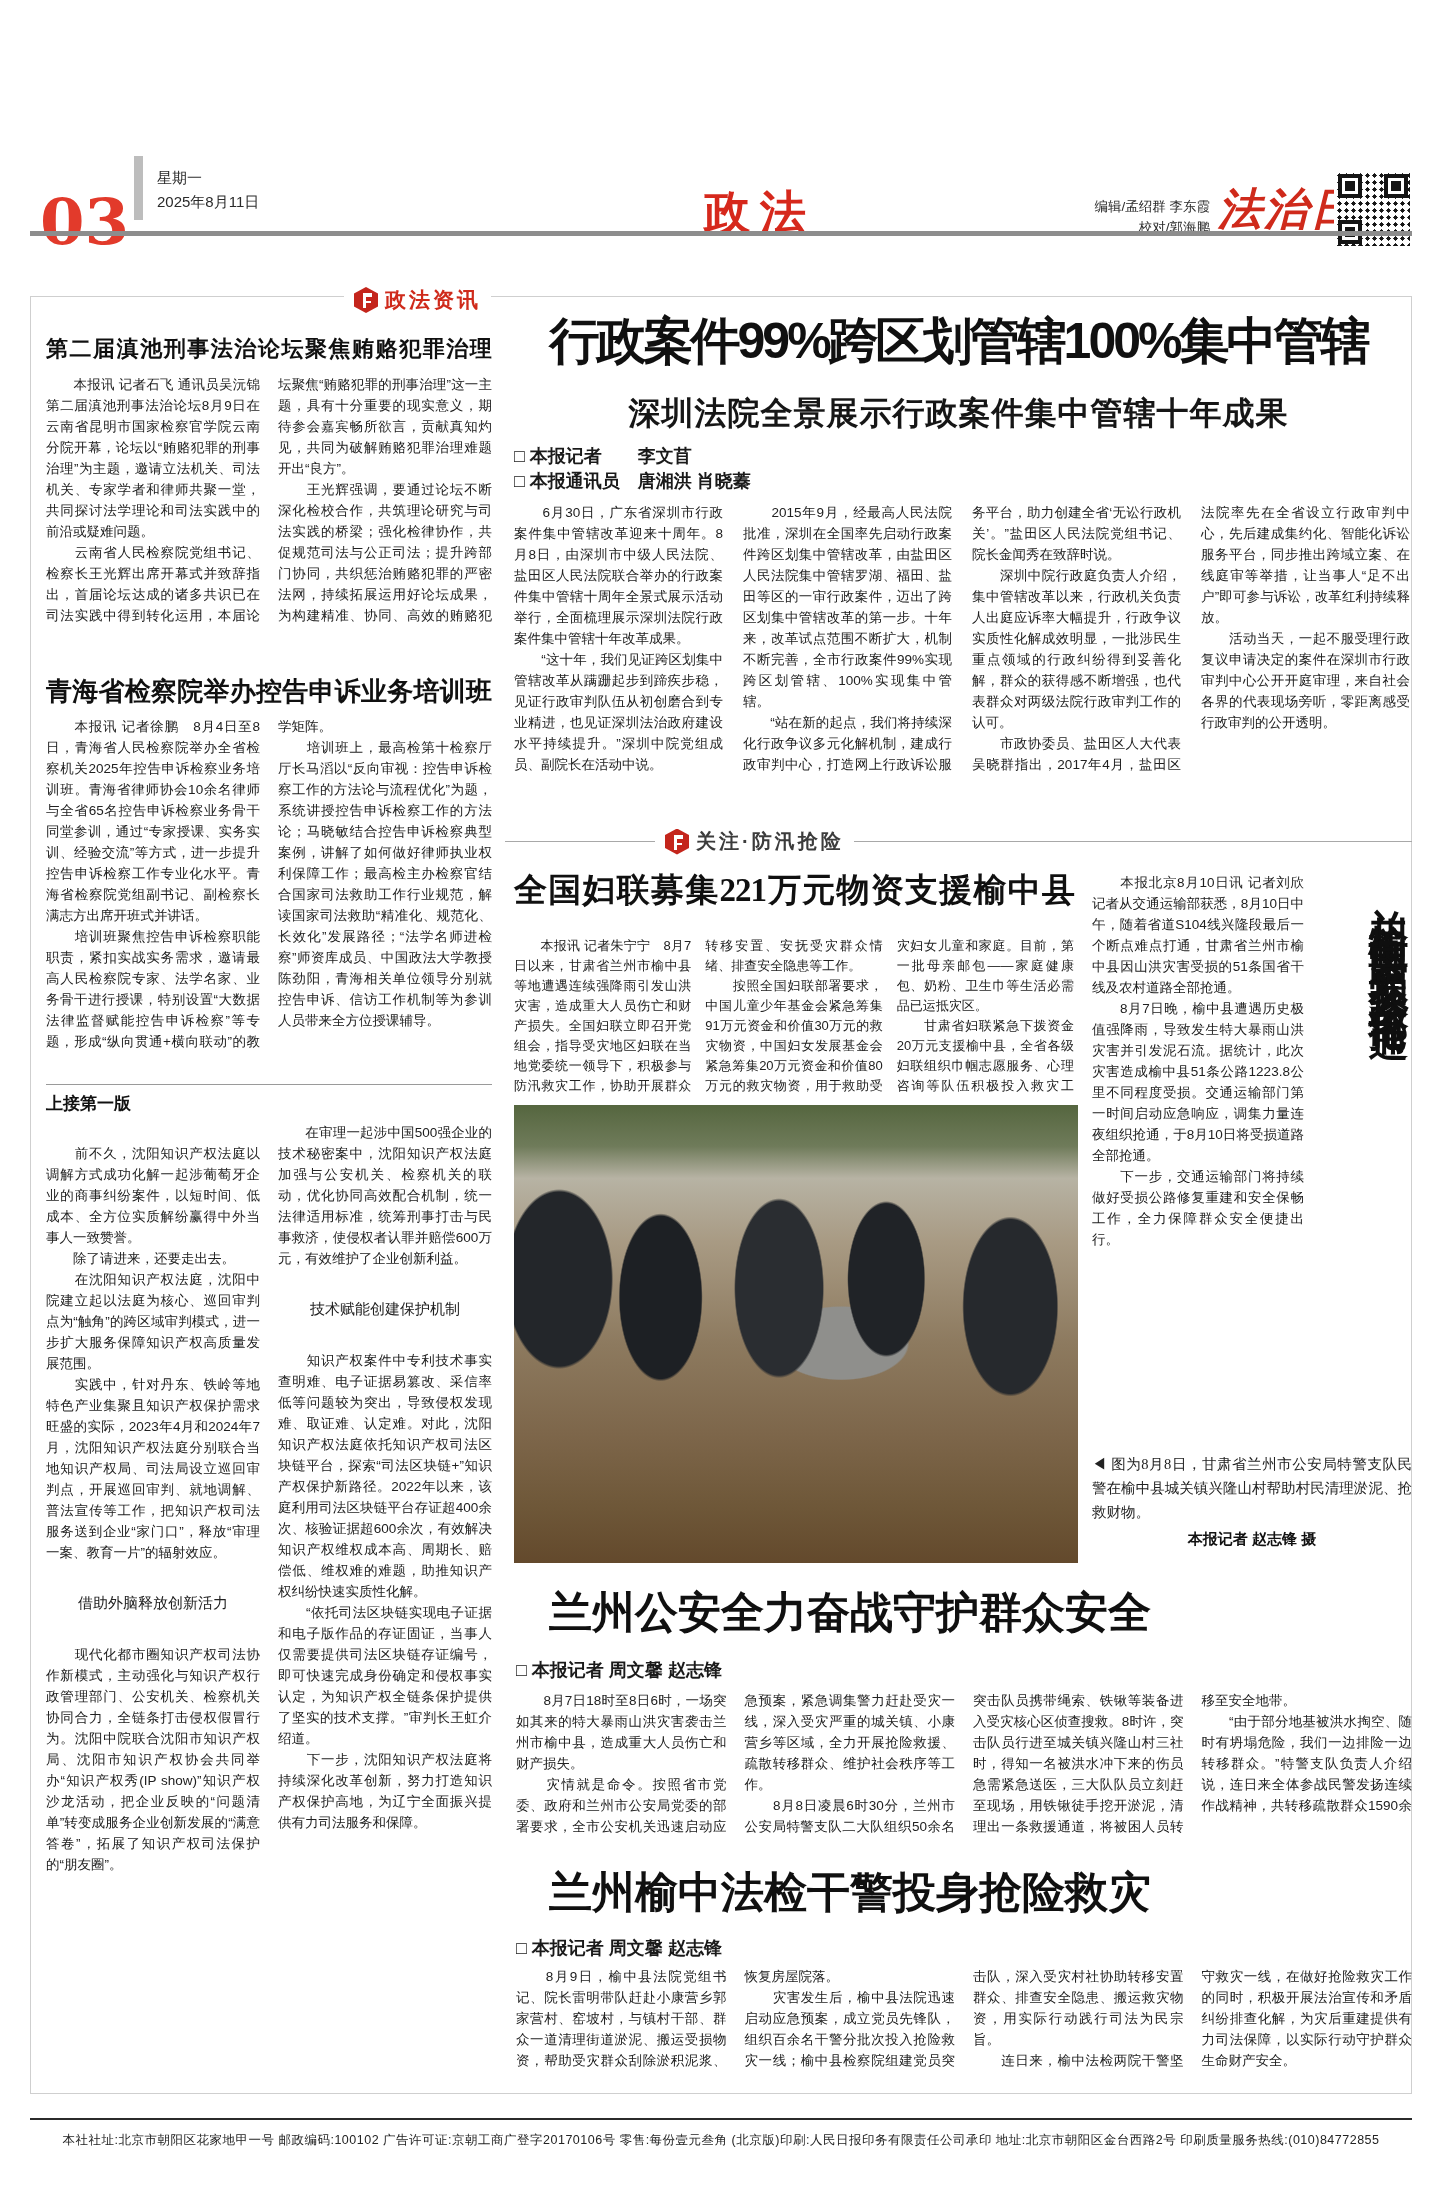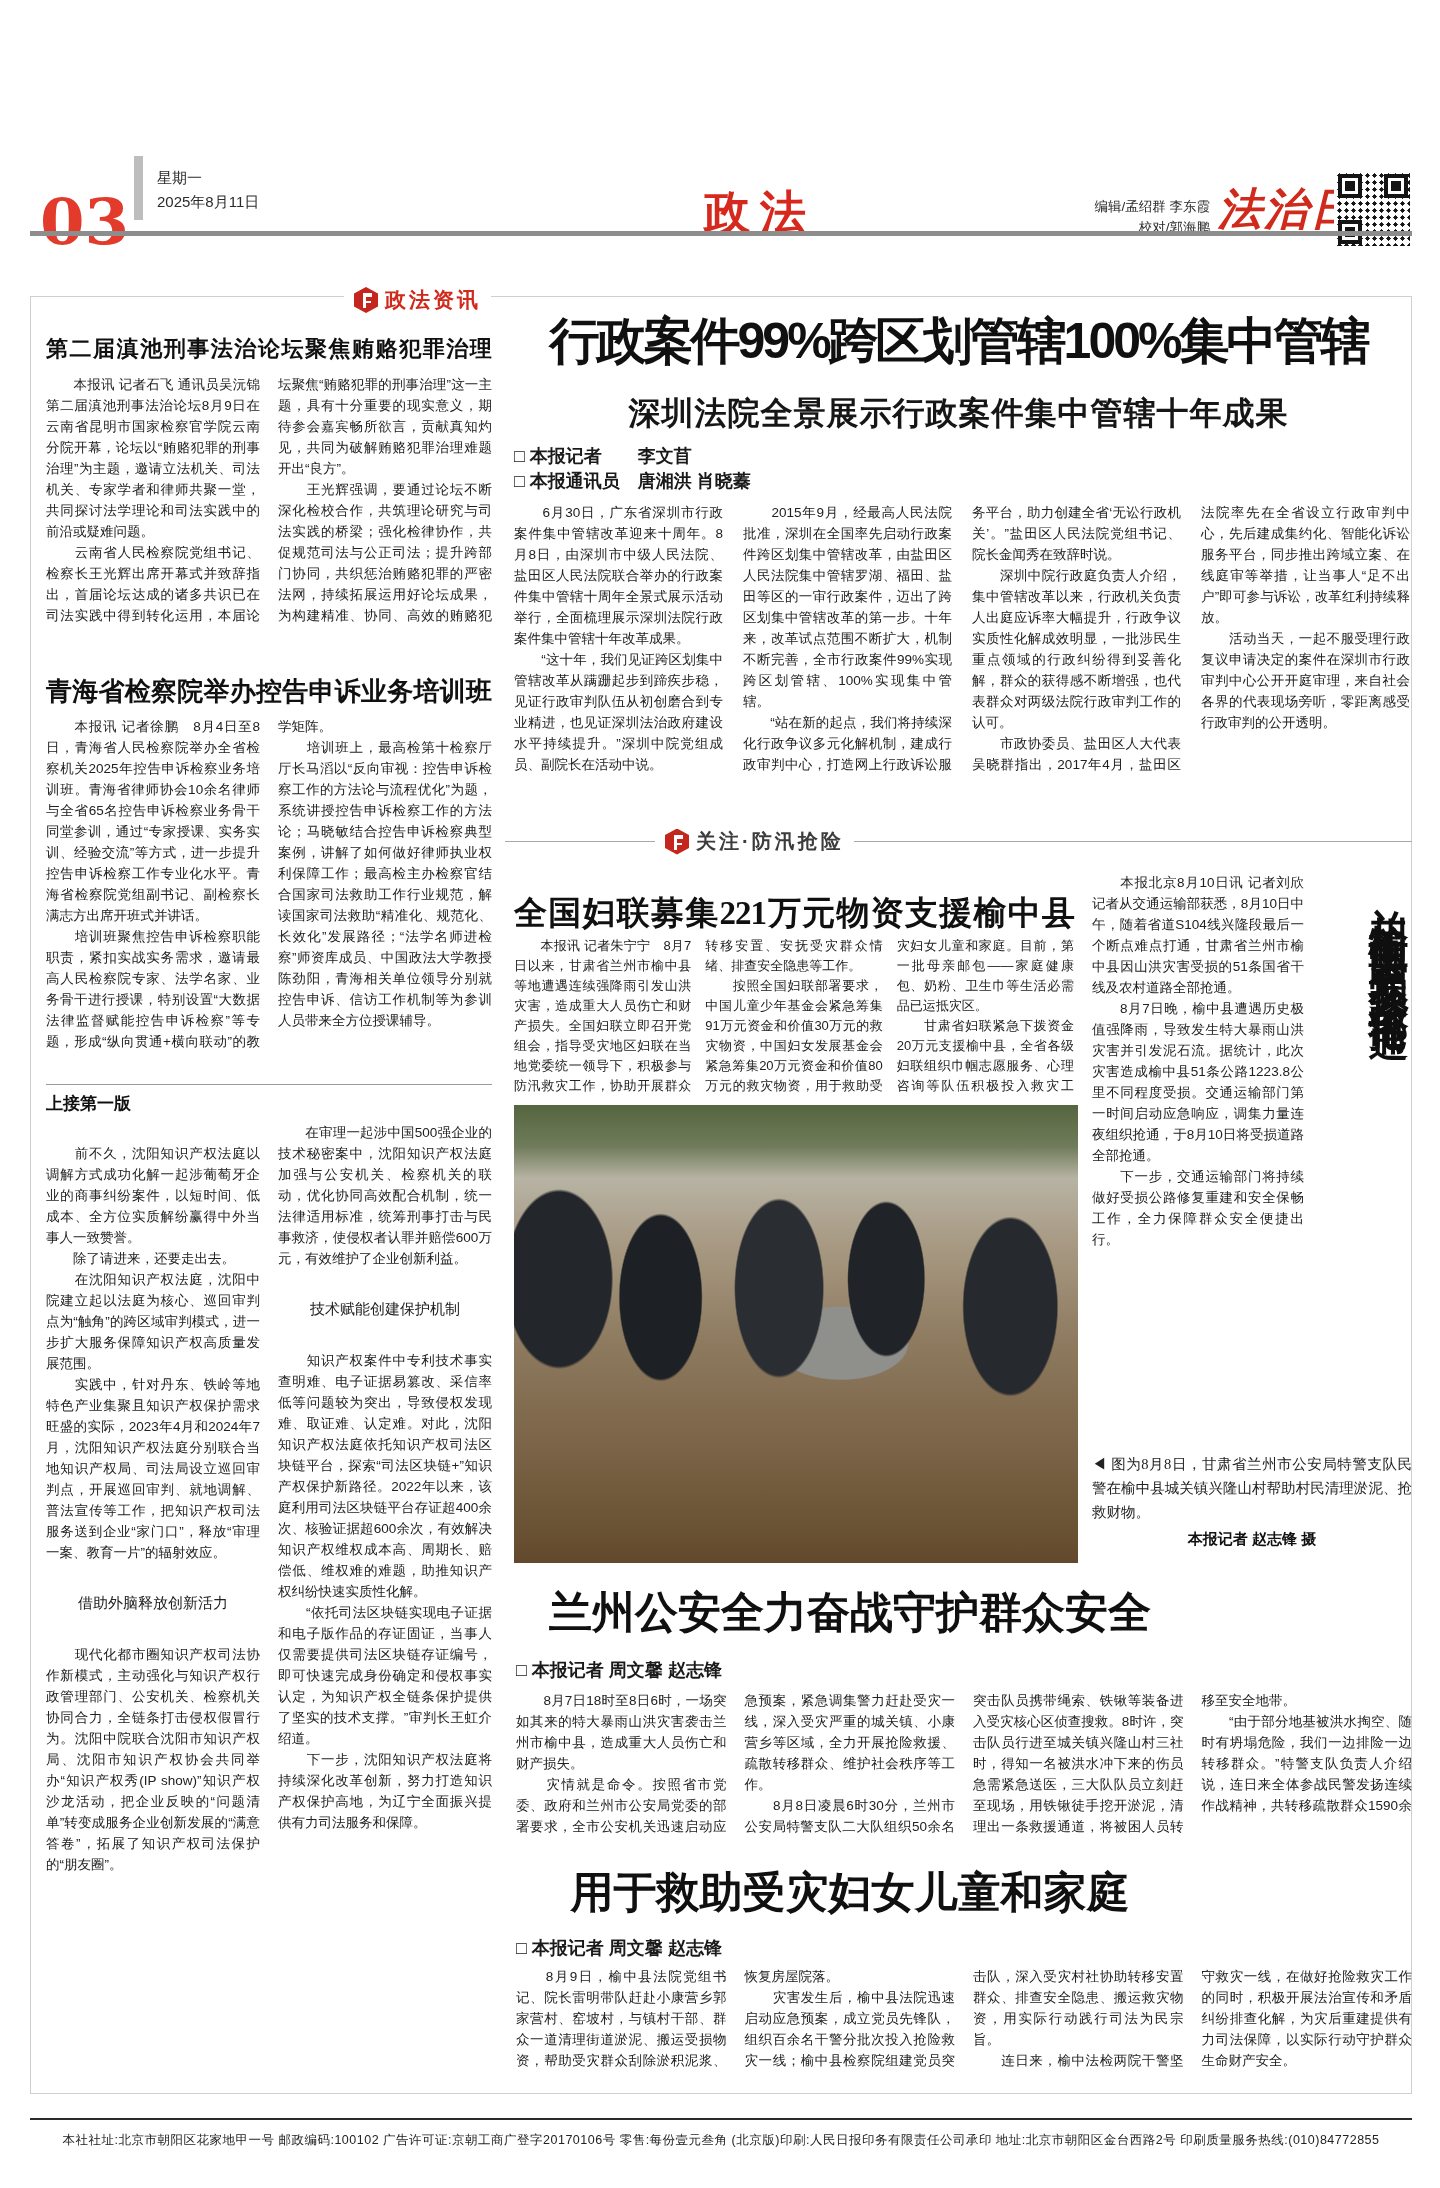--- a/index.html
+++ b/index.html
@@ -155,21 +155,21 @@
 
   <div class="abs" style="left:505px;top:828px;width:907px;display:flex;align-items:center;">
     <span class="divider-line" style="flex:0 0 150px;"></span>
     <span class="kicker">
       <span class="cube"></span>
       <span class="kicker-dark">关注·防汛抢险</span>
     </span>
     <span class="divider-line"></span>
   </div>
 
-  <div class="abs fit-title" style="left:514px;top:868px;width:560px;font-size:33px;letter-spacing:-1px;margin-top:23px;">全国妇联募集221万元物资支援榆中县</div>
+  <div class="abs fit-title" style="left:514px;top:868px;width:560px;font-size:33px;letter-spacing:-1px;">全国妇联募集221万元物资支援榆中县</div>
   <div class="abs cols" style="left:514px;top:936px;width:560px;height:164px;column-count:3;column-gap:14px;font-size:13px;line-height:20px;">　　本报讯 记者朱宁宁　8月7日以来，甘肃省兰州市榆中县等地遭遇连续强降雨引发山洪灾害，造成重大人员伤亡和财产损失。全国妇联立即召开党组会，指导受灾地区妇联在当地党委统一领导下，积极参与防汛救灾工作，协助开展群众转移安置、安抚受灾群众情绪、排查安全隐患等工作。
 　　按照全国妇联部署要求，中国儿童少年基金会紧急筹集91万元资金和价值30万元的救灾物资，中国妇女发展基金会紧急筹集20万元资金和价值80万元的救灾物资，用于救助受灾妇女儿童和家庭。目前，第一批母亲邮包——家庭健康包、奶粉、卫生巾等生活必需品已运抵灾区。
 　　甘肃省妇联紧急下拨资金20万元支援榆中县，全省各级妇联组织巾帼志愿服务、心理咨询等队伍积极投入救灾工作。同时，依托12338妇女维权服务热线，提供心理咨询、情绪疏导、帮扶救助等服务。
 　　全国妇联和受灾地区妇联将持续关注灾情进展，根据灾区实际需求，及时采取务实举措，帮助受灾群众渡过难关、重建家园。</div>
 
   <div class="abs single-col" style="left:1092px;top:872px;width:212px;height:568px;">　　本报北京8月10日讯 记者刘欣　记者从交通运输部获悉，8月10日中午，随着省道S104线兴隆段最后一个断点难点打通，甘肃省兰州市榆中县因山洪灾害受损的51条国省干线及农村道路全部抢通。
 　　8月7日晚，榆中县遭遇历史极值强降雨，导致发生特大暴雨山洪灾害并引发泥石流。据统计，此次灾害造成榆中县51条公路1223.8公里不同程度受损。交通运输部门第一时间启动应急响应，调集力量连夜组织抢通，于8月10日将受损道路全部抢通。
 　　下一步，交通运输部门将持续做好受损公路修复重建和安全保畅工作，全力保障群众安全便捷出行。</div>
   <div class="abs vertical-headline" style="left:1318px;top:876px;width:94px;height:452px;">兰州榆中县因灾受损公路全部抢通</div>
 
@@ -180,21 +180,21 @@
     <div class="credit" style="margin-top:6px;">本报记者 赵志锋 摄</div>
   </div>
 
   <div class="abs mid-headline" style="left:540px;top:1584px;width:620px;font-size:43px;">兰州公安全力奋战守护群众安全</div>
   <div class="abs byline" style="left:516px;top:1658px;">□ 本报记者 周文馨  赵志锋</div>
   <div class="abs cols" style="left:516px;top:1690px;width:896px;height:154px;column-count:4;">　　8月7日18时至8日6时，一场突如其来的特大暴雨山洪灾害袭击兰州市榆中县，造成重大人员伤亡和财产损失。
 　　灾情就是命令。按照省市党委、政府和兰州市公安局党委的部署要求，全市公安机关迅速启动应急预案，紧急调集警力赶赴受灾一线，深入受灾严重的城关镇、小康营乡等区域，全力开展抢险救援、疏散转移群众、维护社会秩序等工作。
 　　8月8日凌晨6时30分，兰州市公安局特警支队二大队组织50余名突击队员携带绳索、铁锹等装备进入受灾核心区侦查搜救。8时许，突击队员行进至城关镇兴隆山村三社时，得知一名被洪水冲下来的伤员急需紧急送医，三大队队员立刻赶至现场，用铁锹徒手挖开淤泥，清理出一条救援通道，将被困人员转移至安全地带。
 　　“由于部分地基被洪水掏空、随时有坍塌危险，我们一边排险一边转移群众。”特警支队负责人介绍说，连日来全体参战民警发扬连续作战精神，共转移疏散群众1590余名，全力守护人民群众生命财产安全。</div>
 
-  <div class="abs mid-headline" style="left:540px;top:1864px;width:620px;font-size:43px;">用于救助受灾妇女儿童和家庭</div>
+  <div class="abs mid-headline" style="left:540px;top:1864px;width:620px;font-size:43px;">兰州榆中法检干警投身抢险救灾</div>
   <div class="abs byline" style="left:516px;top:1936px;">□ 本报记者 周文馨  赵志锋</div>
   <div class="abs cols" style="left:516px;top:1966px;width:896px;height:118px;column-count:4;">　　8月9日，榆中县法院党组书记、院长雷明带队赶赴小康营乡郭家营村、窑坡村，与镇村干部、群众一道清理街道淤泥、搬运受损物资，帮助受灾群众刮除淤积泥浆、恢复房屋院落。
 　　灾害发生后，榆中县法院迅速启动应急预案，成立党员先锋队，组织百余名干警分批次投入抢险救灾一线；榆中县检察院组建党员突击队，深入受灾村社协助转移安置群众、排查安全隐患、搬运救灾物资，用实际行动践行司法为民宗旨。
 　　连日来，榆中法检两院干警坚守救灾一线，在做好抢险救灾工作的同时，积极开展法治宣传和矛盾纠纷排查化解，为灾后重建提供有力司法保障，以实际行动守护群众生命财产安全。</div>
 
   <div class="abs footrule" style="left:30px;top:2118px;width:1382px;"></div>
   <div class="abs footer-text" style="left:30px;top:2132px;width:1382px;">本社社址:北京市朝阳区花家地甲一号  邮政编码:100102  广告许可证:京朝工商广登字20170106号  零售:每份壹元叁角  (北京版)印刷:人民日报印务有限责任公司承印  地址:北京市朝阳区金台西路2号  印刷质量服务热线:(010)84772855</div>
 
 </div>
 

